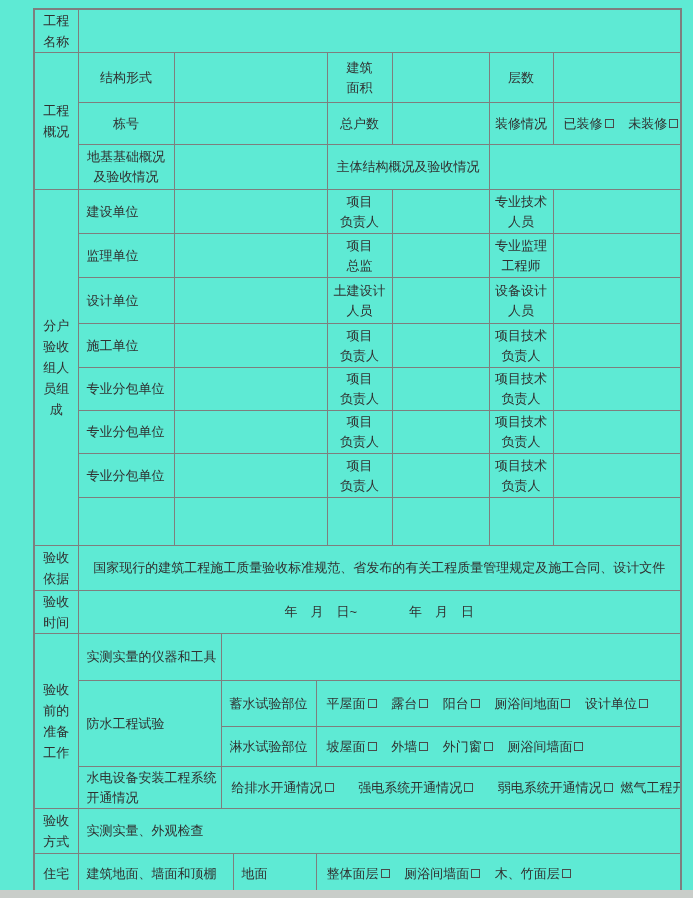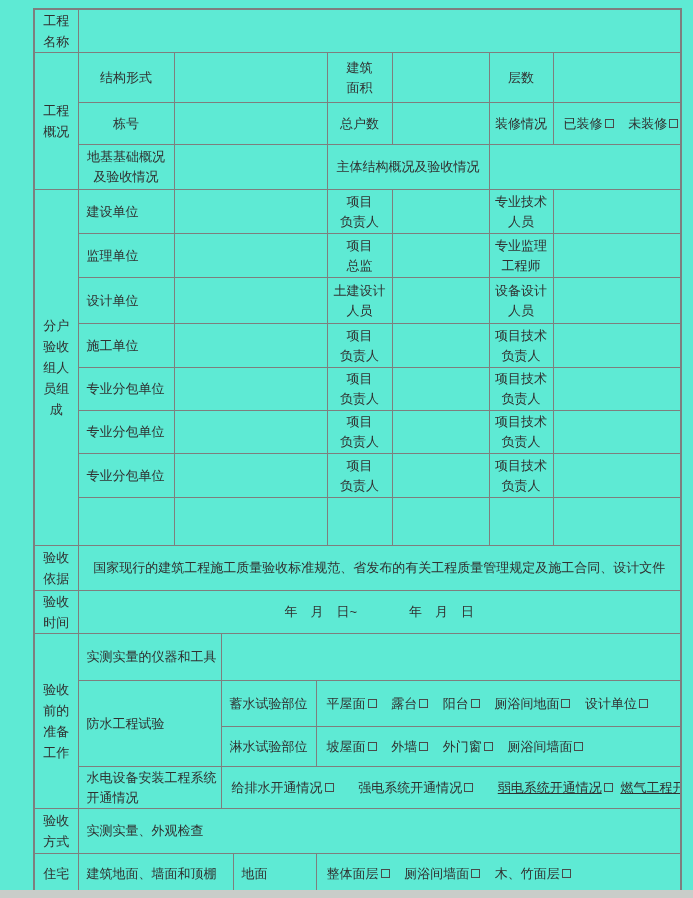--- a/index.html
+++ b/index.html
@@ -8,21 +8,21 @@
   table.form{border-collapse:collapse;table-layout:fixed;position:absolute;left:33px;top:8px;width:647px;border:2px solid #7e7e7e;}
   td{border:1px solid #7e7e7e;font-size:13px;padding:0;vertical-align:middle;line-height:20px;overflow:hidden;}
   .c{text-align:center;}
   .pl{white-space:pre-line;}
   .pre{white-space:pre;}
   .lft{text-align:left;padding-left:8px;}
   .vlab{text-align:center;white-space:pre-line;line-height:21px;}
   .opts{text-align:left;padding-left:10px;white-space:nowrap;}
   .opt{margin-right:11px;}
   .tight .opt{margin-right:21px;}
-  .tight .opt:nth-child(3),.tight .opt:nth-child(4){margin-right:4px;text-decoration:underline;}
+  .tight .opt:nth-child(3),.tight .opt:nth-child(4){margin-right:4px;}
   .cb{display:inline-block;width:7px;height:7px;border:1px solid #4a4a4a;margin-left:2px;}
   .bottom-bar{position:absolute;left:0;bottom:0;width:693px;height:8px;background:#c9cdc9;}
 </style>
 </head>
 <body>
 
 <div class="sheet">
 <table class="form">
   <colgroup>
     <col style="width:44px">

